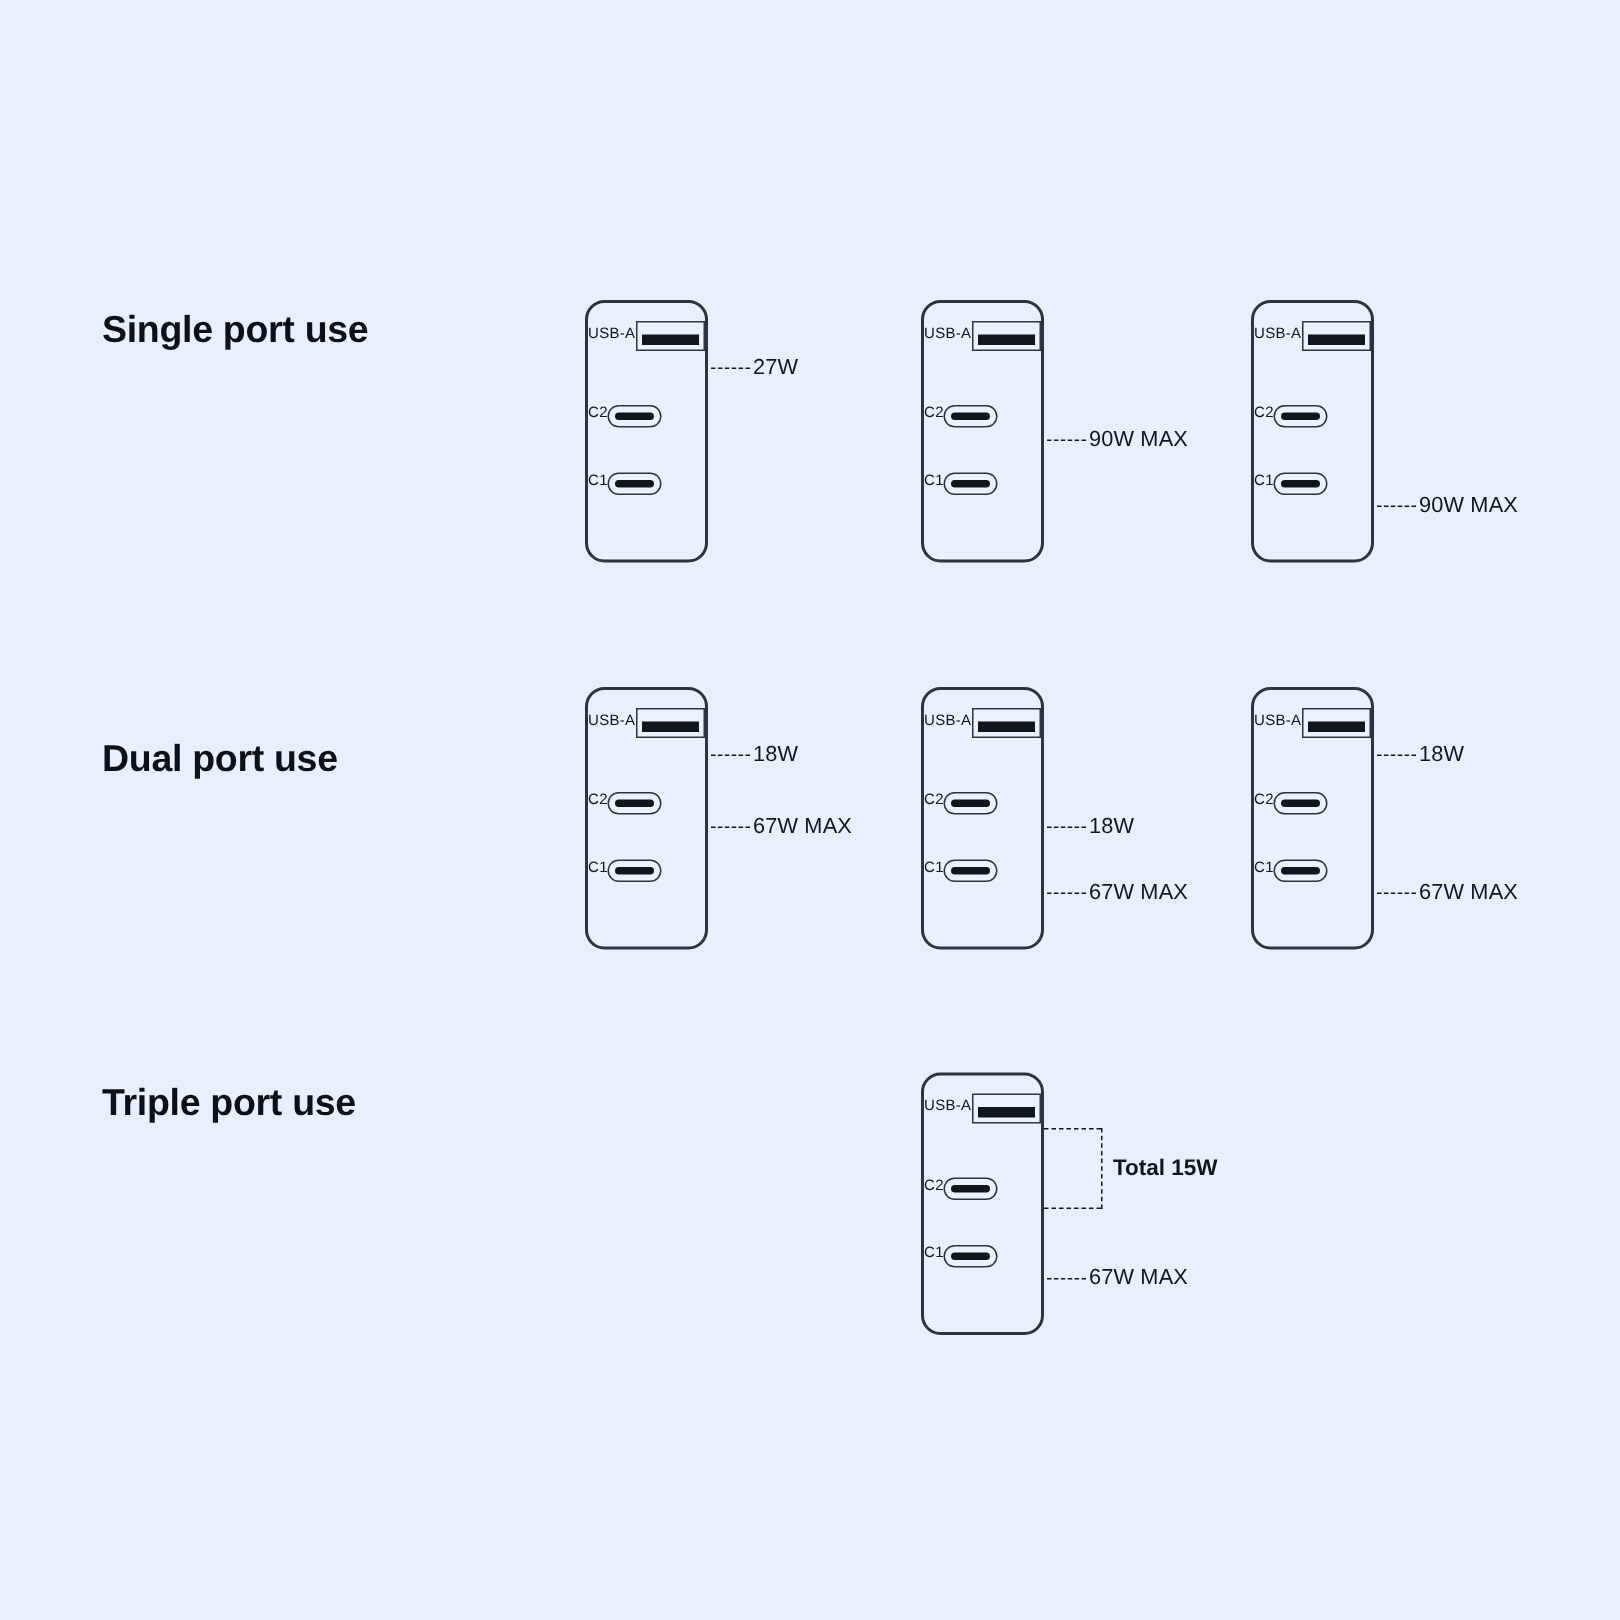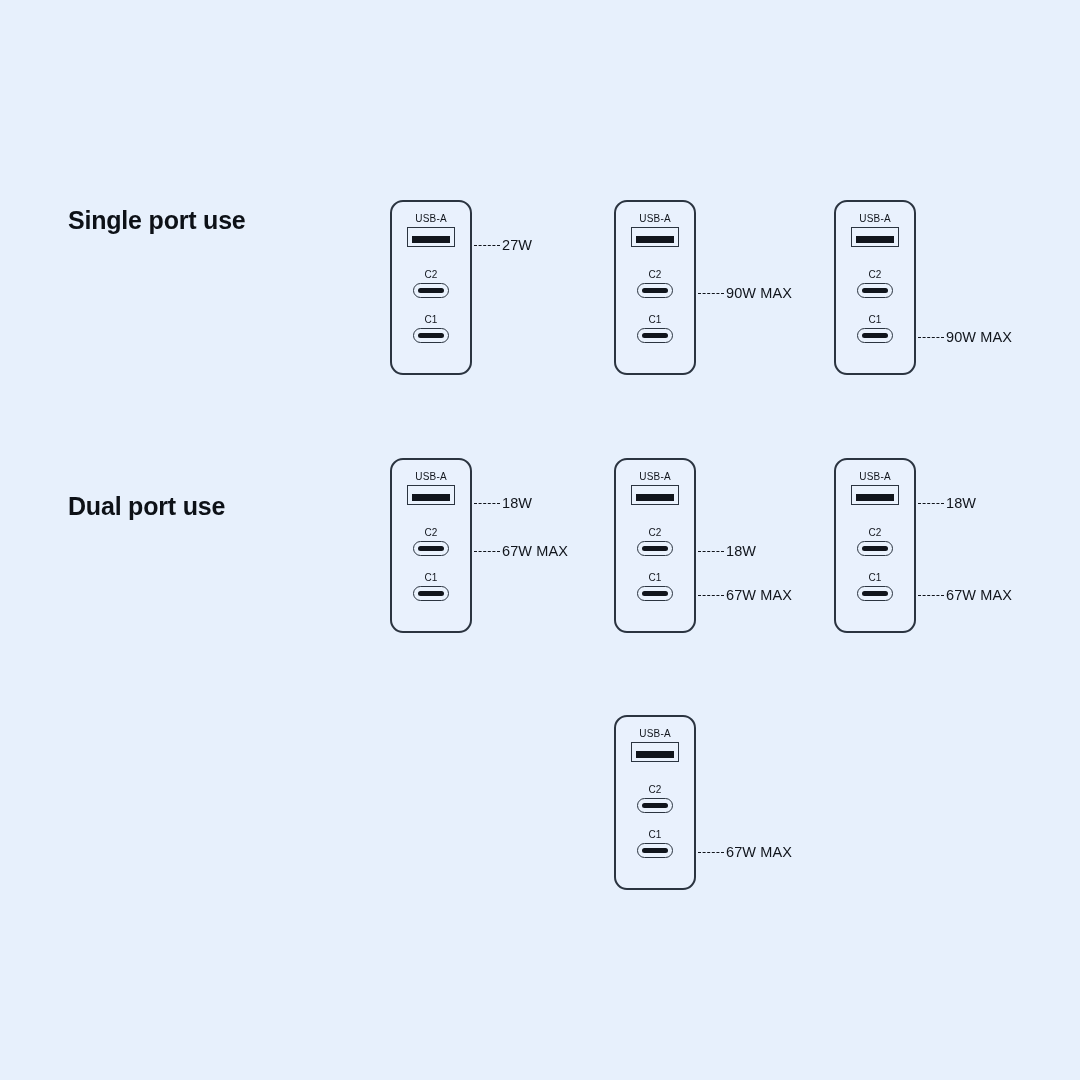--- a/index.html
+++ b/index.html
@@ -45,21 +45,21 @@
     background: #e9f1fd;
     box-sizing: border-box;
   }
 
   
   .port {
     position: absolute;
     left: 0;
     width: 100%;
     display: flex;
-    flex-direction: column;
+    flex-direction: row;
     align-items: center;
   }
   .port-label {
     font-size: 10px;
     font-weight: 500;
     letter-spacing: 0.2px;
     color: #11151c;
     line-height: 1;
     margin-bottom: 3px;
     white-space: nowrap;
@@ -308,20 +308,21 @@
   </div>
   <div class="callout" style="left:918px; top:495px;">
     <div class="leader"></div>
     <div class="callout-text">18W</div>
   </div>
   <div class="callout" style="left:918px; top:587px;">
     <div class="leader"></div>
     <div class="callout-text">67W MAX</div>
   </div>
 
+  <div class="section-title" style="left:68px; top:721px;">Triple port use</div>
 
   <div class="device" style="left:614px; top:715px;">
     <div class="port" style="top:12px;">
       <div class="port-label">USB-A</div>
       <div class="usba-glyph">
           <div class="usba-bar"></div>
         </div>
     </div>
     <div class="port" style="top:68px;">
       <div class="port-label">C2</div>
@@ -330,19 +331,25 @@
         </div>
     </div>
     <div class="port" style="top:113px;">
       <div class="port-label">C1</div>
       <div class="usbc-glyph">
           <div class="usbc-bar"></div>
         </div>
     </div>
   </div>
 
+  <div class="bracket" style="left:696px; top:752px; width:120px; height:60px;">
+    <div class="bracket-arm" style="left:0; top:0; width:38px;"></div>
+    <div class="bracket-arm" style="left:0; top:53px; width:38px;"></div>
+    <div class="bracket-spine" style="left:38px; top:0; height:54px;"></div>
+    <div class="bracket-text" style="left:46px; top:18px;">Total 15W</div>
+  </div>
 
   <div class="callout" style="left:698px; top:844px;">
     <div class="leader"></div>
     <div class="callout-text">67W MAX</div>
   </div>
 
 </div>
 
 </body></html>

